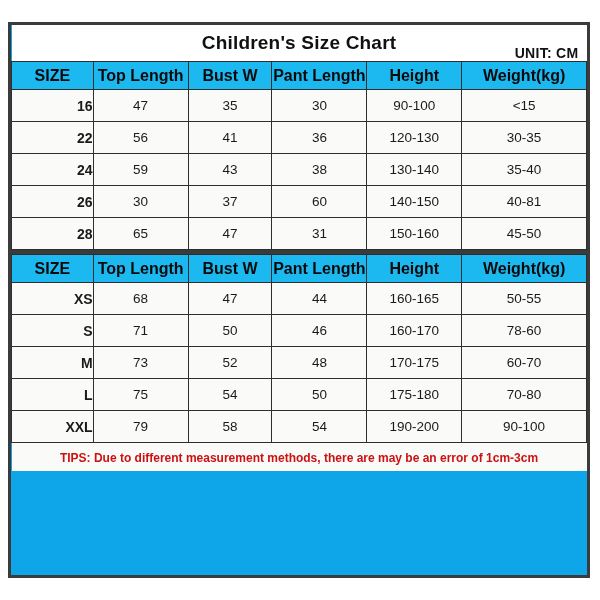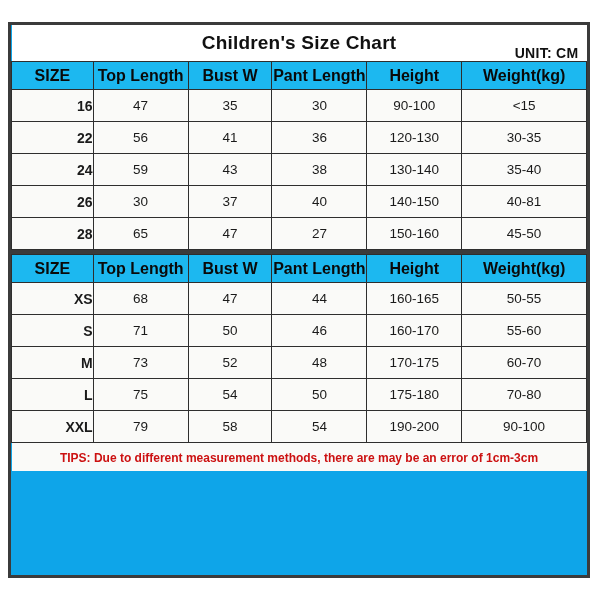--- a/index.html
+++ b/index.html
@@ -162,29 +162,29 @@
         <td>59</td>
         <td>43</td>
         <td>38</td>
         <td>130-140</td>
         <td>35-40</td>
       </tr>
       <tr>
         <td class="size-cell">26</td>
         <td>30</td>
         <td>37</td>
-        <td>40</td>
+        <td>60</td>
         <td>140-150</td>
         <td>40-81</td>
       </tr>
       <tr>
         <td class="size-cell">28</td>
         <td>65</td>
         <td>47</td>
-        <td>27</td>
+        <td>31</td>
         <td>150-160</td>
         <td>45-50</td>
       </tr>
     </tbody>
   </table>
 
   <div class="section-divider"></div>
 
   <table class="chart">
     <colgroup>
@@ -213,21 +213,21 @@
         <td>44</td>
         <td>160-165</td>
         <td>50-55</td>
       </tr>
       <tr>
         <td class="size-cell">S</td>
         <td>71</td>
         <td>50</td>
         <td>46</td>
         <td>160-170</td>
-        <td>55-60</td>
+        <td>78-60</td>
       </tr>
       <tr>
         <td class="size-cell">M</td>
         <td>73</td>
         <td>52</td>
         <td>48</td>
         <td>170-175</td>
         <td>60-70</td>
       </tr>
       <tr>

